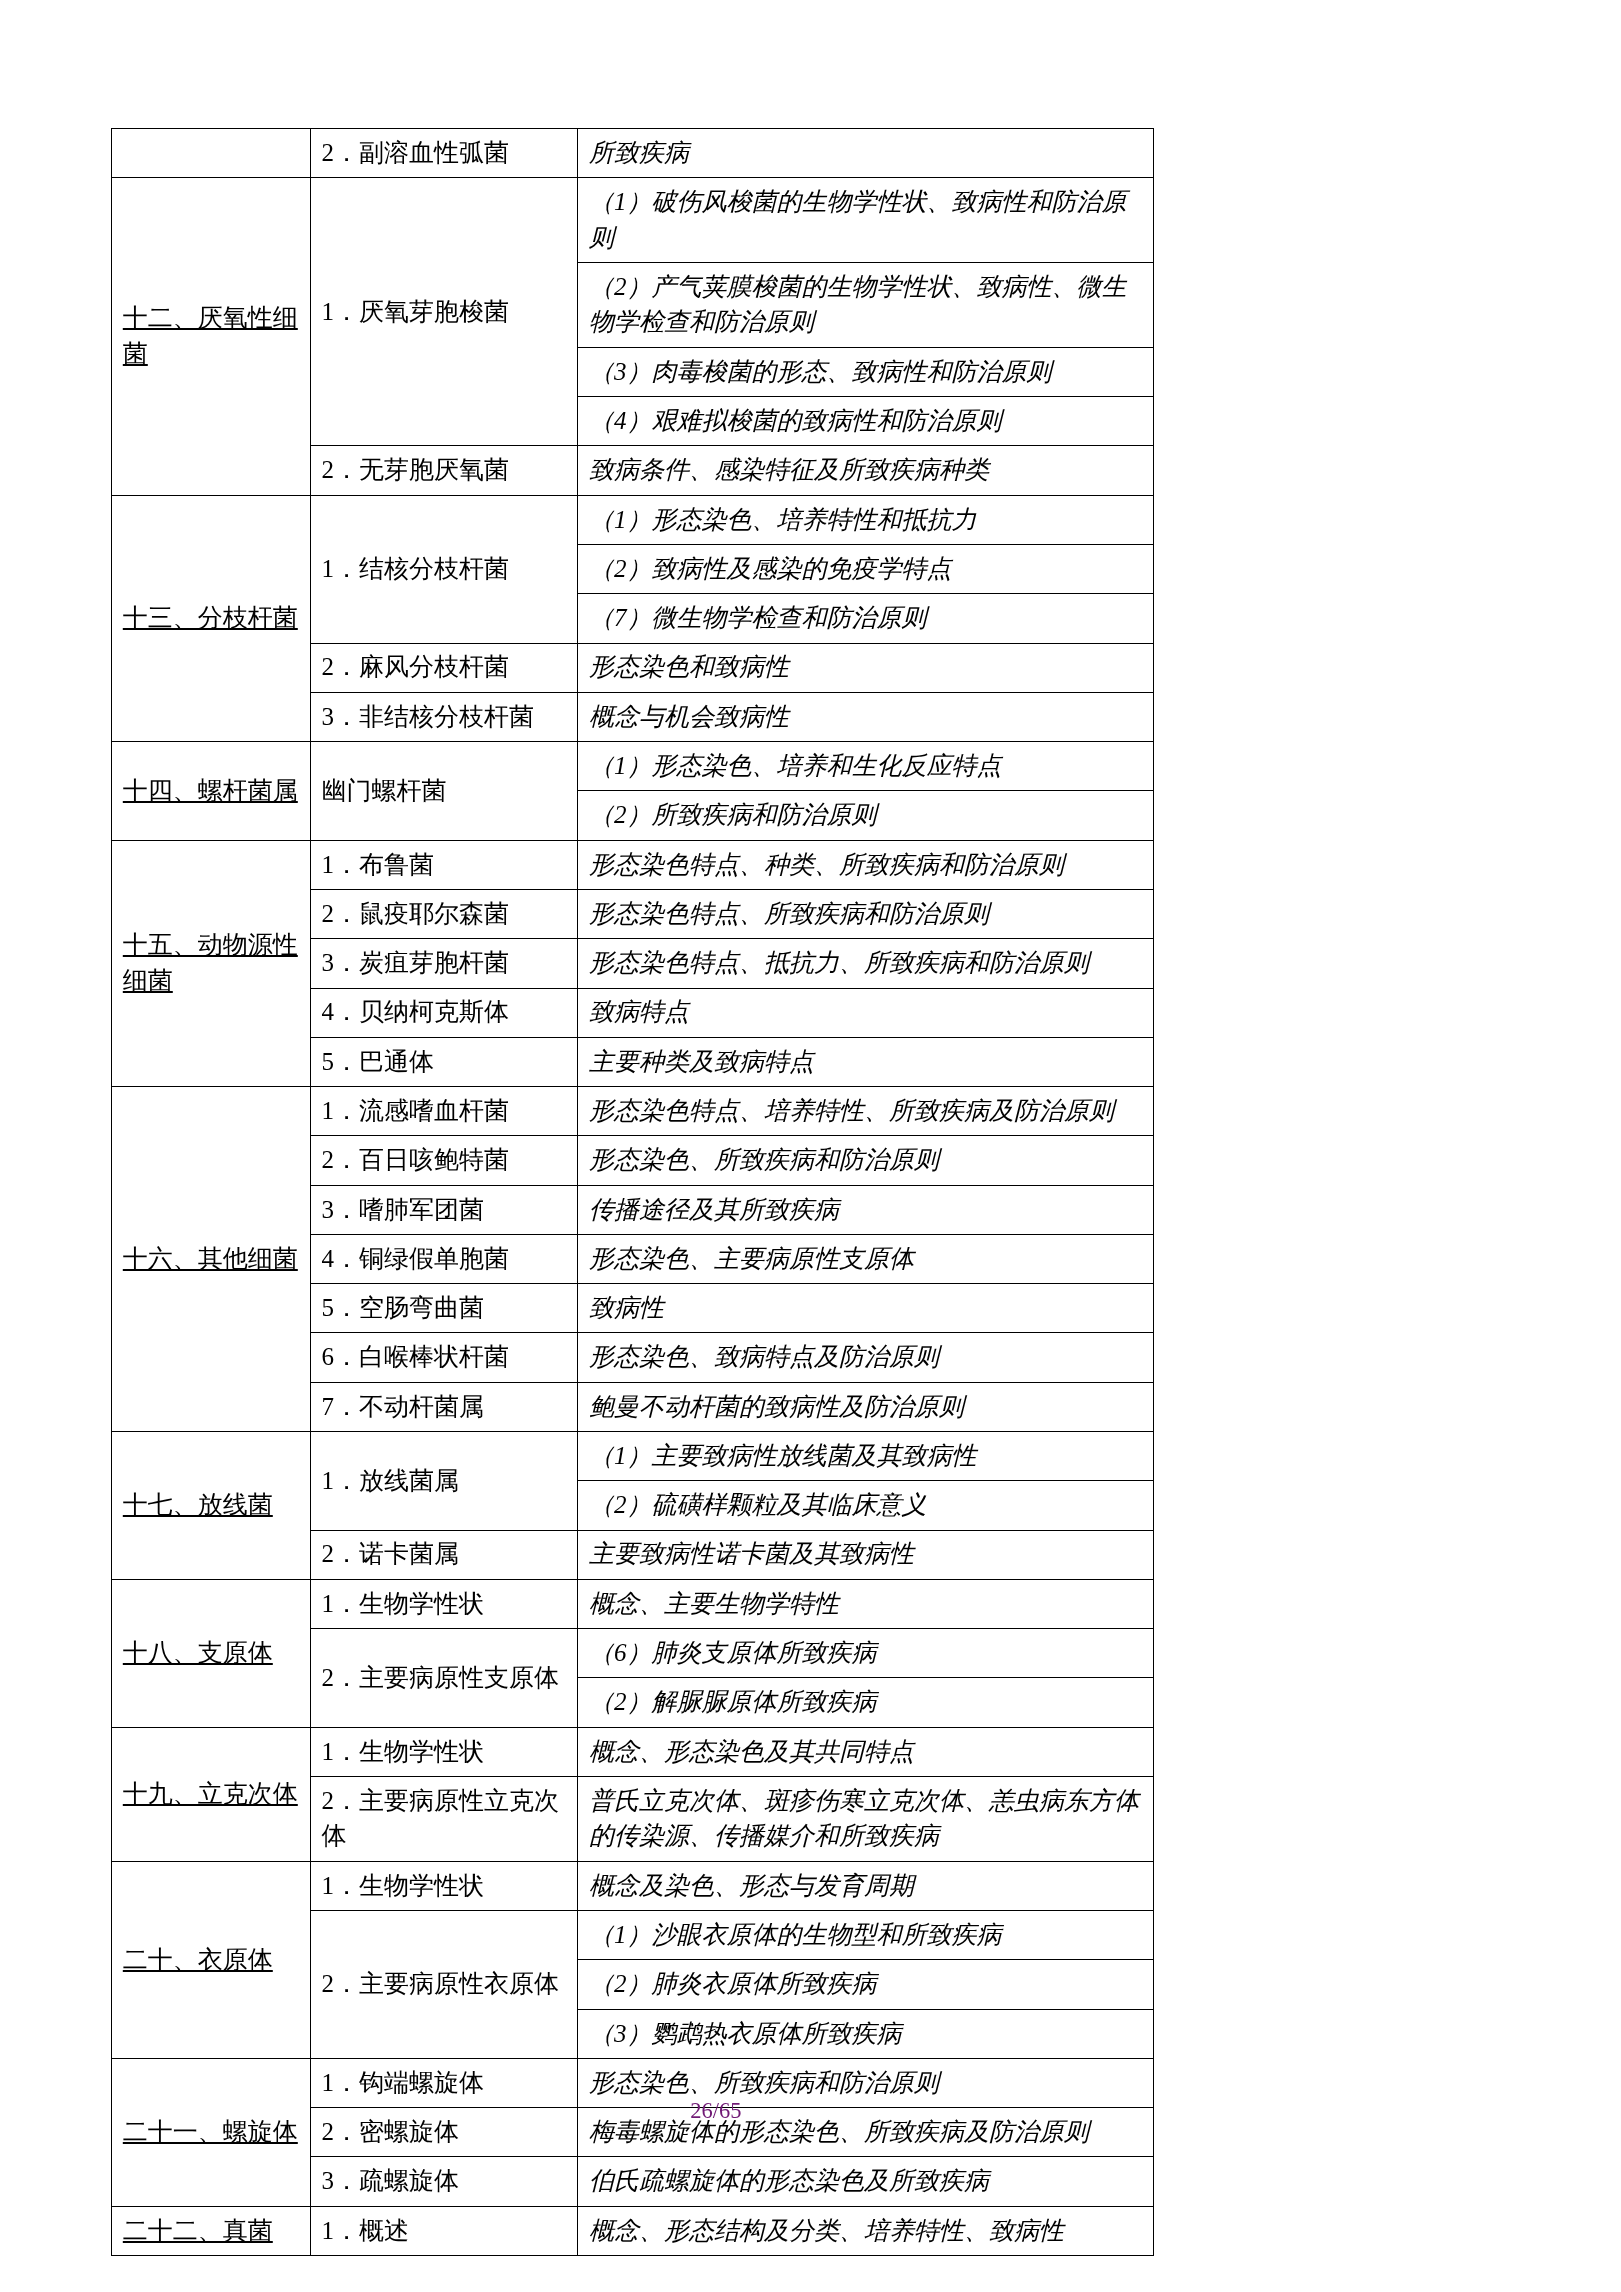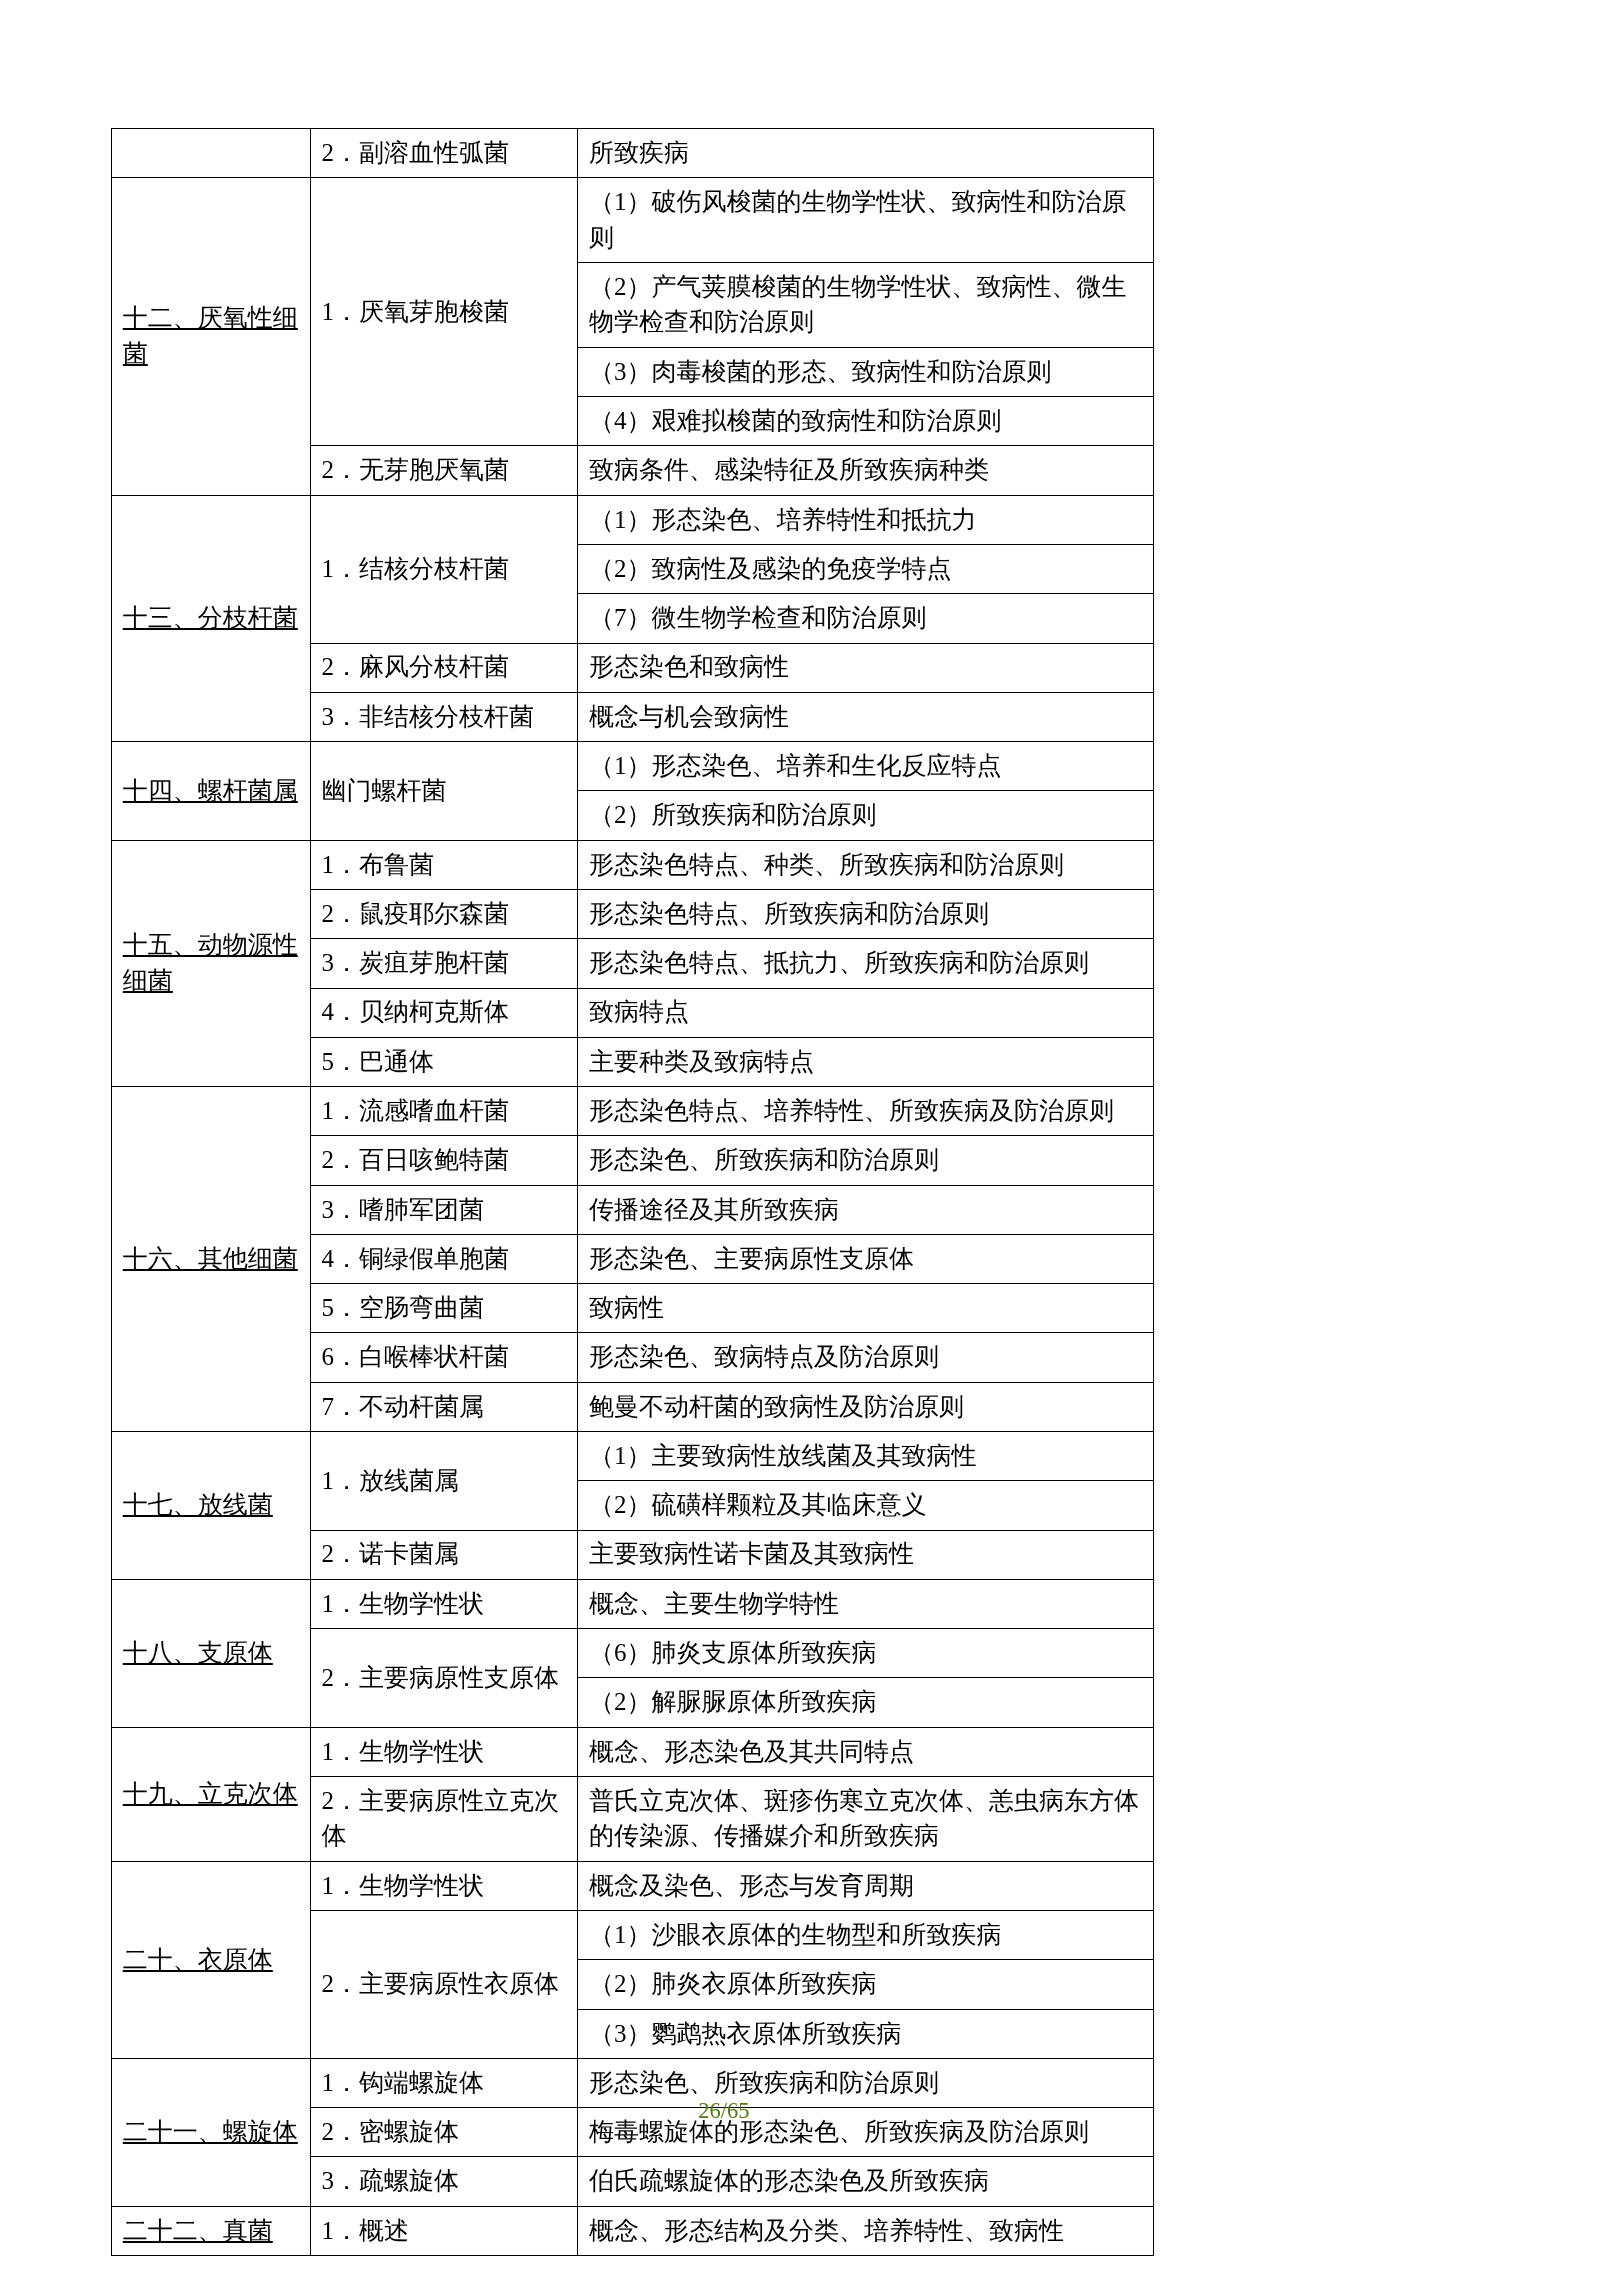--- a/index.html
+++ b/index.html
@@ -38,30 +38,30 @@
     line-height: 1.42;
   }
   table.syllabus td {
     border: 1.6px solid #000000;
     padding: 5.9px 8.8px 6.9px 10.8px;
     vertical-align: middle;
     word-break: break-all;
   }
   td.c1 { width: 178px; text-decoration: underline; }
   td.c2 { width: 247px; }
-  td.c3 { width: 555px; }
+  td.c3 { width: 555px; font-style: italic; }
   .footer {
     position: absolute;
-    left: 12px;
+    left: 4px;
     top: 2098px;
     width: 1424px;
     text-align: center;
     font-size: 22.5px;
     font-family: "Liberation Serif", "DejaVu Serif", serif;
-    color: #4d7c0f;
+    color: #701a75;
   }
 </style>
 </head>
 <body>
 
 <div class="page">
 
   <div class="table-wrap">
     <table class="syllabus">
       <tbody>

